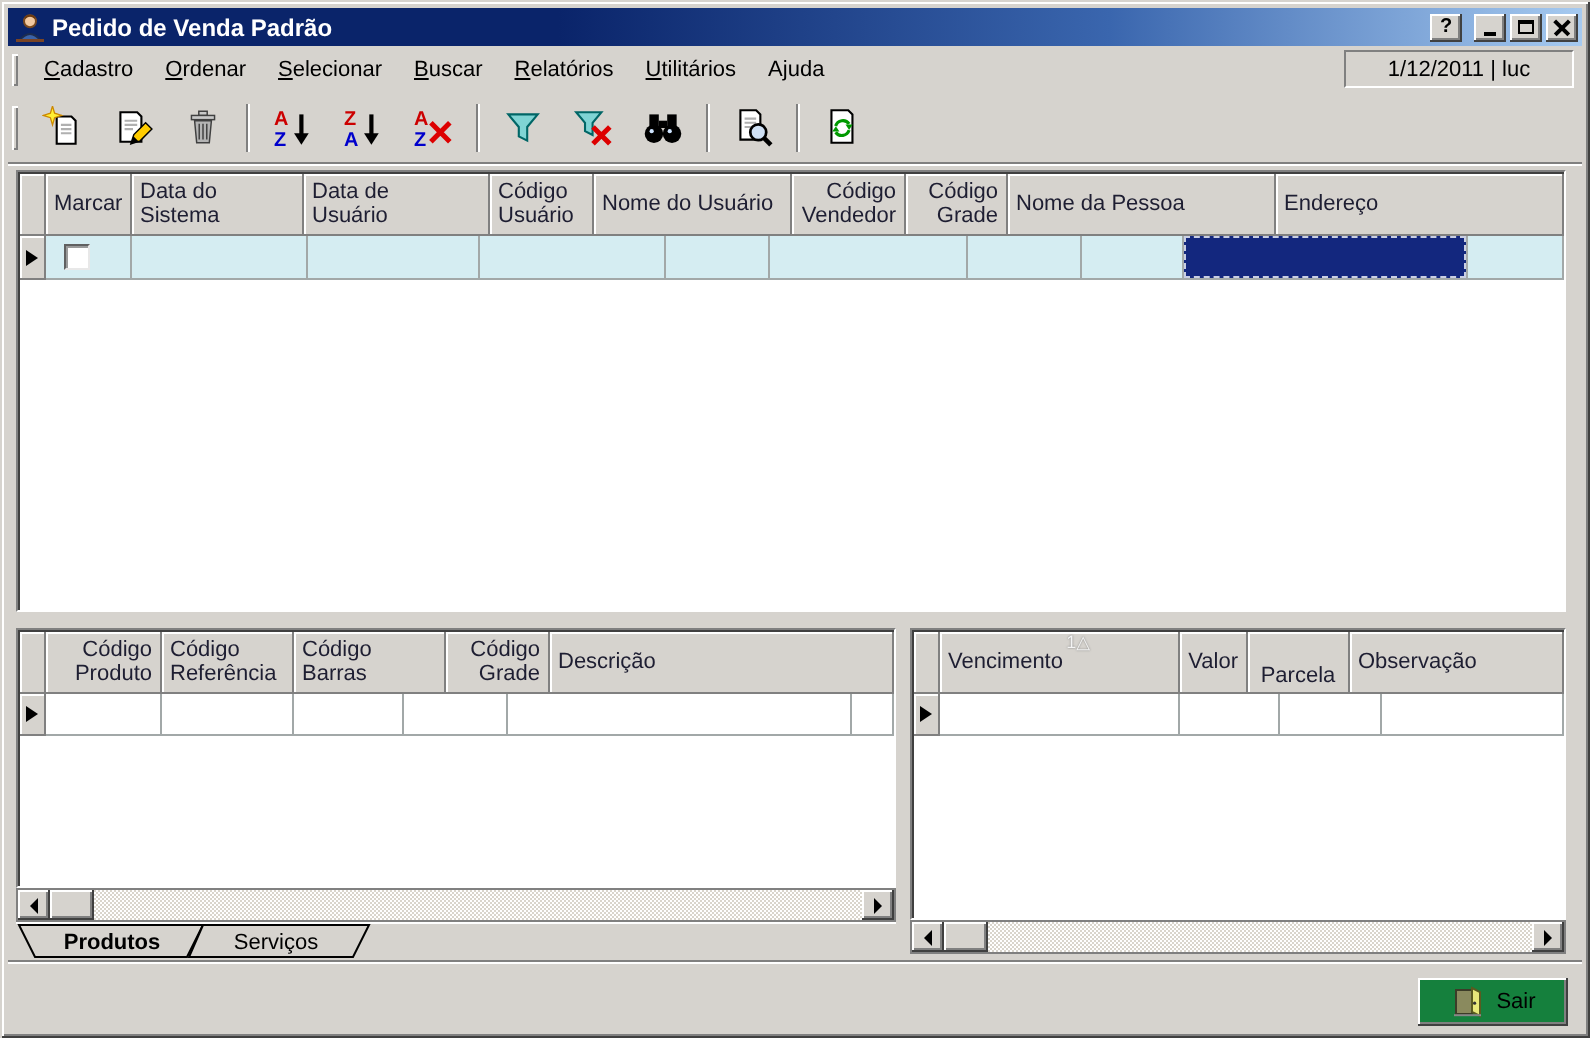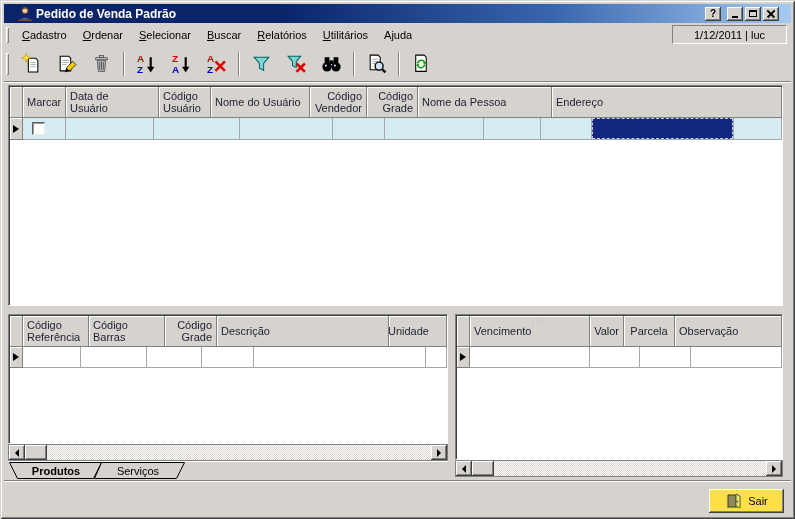--- a/index.html
+++ b/index.html
@@ -7,21 +7,21 @@
   .window{
     position:relative;width:795px;height:519px;background:#d6d3ce;
     font-family:"Liberation Sans",sans-serif;font-size:11px;color:#000;
     box-shadow:inset 1px 1px 0 #d6d3ce,inset -1px -1px 0 #404040,
                inset 2px 2px 0 #fff,inset -2px -2px 0 #808080;
     overflow:hidden;
   }
   
   .titlebar{position:absolute;left:4px;top:4px;right:4px;height:19px;
     background:linear-gradient(90deg,#0a246a 0%,#0a246a 35%,#3a66ae 70%,#a6caf0 100%);
-    display:flex;align-items:center;padding:0 12px;}
+    display:flex;align-items:center;padding:0 2px;}
   .title-icon{width:16px;height:16px;margin:0 3px 0 1px;flex:none;}
   .title-text{color:#fff;font-weight:bold;font-size:12px;flex:1;white-space:nowrap;}
   .tb-btn{width:16px;height:14px;background:#d6d3ce;margin-left:2px;flex:none;
     box-shadow:inset -1px -1px 0 #404040,inset 1px 1px 0 #fff,inset -2px -2px 0 #808080;
     display:flex;align-items:center;justify-content:center;
     font-size:10px;font-weight:bold;line-height:1;cursor:default;}
   .tb-help{margin-right:4px;}
   .glyph-min{width:6px;height:2px;background:#000;margin-top:7px;}
   .glyph-max{width:8px;height:7px;border:1px solid #000;border-top:2px solid #000;}
   .glyph-x{position:relative;width:8px;height:7px;}
@@ -48,21 +48,21 @@
   
   .grid{position:absolute;background:#fff;border:1px solid;
     border-color:#808080 #fff #fff #808080;
     box-shadow:inset 1px 1px 0 #404040;overflow:hidden;}
   .grid-header{display:flex;background:#d6d3ce;margin:1px 0 0 1px;}
   .gh-cell{flex:none;height:31px;padding:2px 4px;position:relative;
     border-right:1px solid #808080;border-bottom:1px solid #808080;
     box-shadow:inset 1px 1px 0 #fff;
     display:flex;align-items:center;color:#1e1e32;line-height:12px;overflow:hidden;}
   .gh-cell.ar{justify-content:flex-end;text-align:right;}
-  .gh-cell.ac{justify-content:center;text-align:center;}
+  .gh-cell.ac{justify-content:center;text-align:center;align-items:flex-end;}
   .gh-cell.ind{padding:0;}
   .gh-fill{flex:1;}
   .sort-badge{position:absolute;top:1px;right:3px;font-size:9px;color:#f4f4f4;
     text-shadow:0 0 1px #707070;line-height:9px;}
   .grid-row{display:flex;margin-left:1px;}
   .gr-cell{flex:none;height:22px;position:relative;
     border-right:1px solid #a2a8a8;border-bottom:1px solid #a2a8a8;
     display:flex;align-items:center;}
   .cyan .gr-cell{background:#d5edf2;}
   .white-row .gr-cell{background:#fff;height:21px;}
@@ -88,21 +88,21 @@
   .sb-thumb{width:22px;height:15px;background:#d6d3ce;flex:none;
     box-shadow:inset -1px -1px 0 #404040,inset 1px 1px 0 #fff,inset -2px -2px 0 #808080;}
   .tri-l{width:0;height:0;border-right:4px solid #000;border-top:4px solid transparent;border-bottom:4px solid transparent;}
   .tri-r{width:0;height:0;border-left:4px solid #000;border-top:4px solid transparent;border-bottom:4px solid transparent;}
   .sb-spacer{flex:1;}
   
   .tabstrip{position:absolute;background:#d6d3ce;border-top:1px solid #fff;}
   
   .bottombar{position:absolute;left:4px;right:4px;top:480px;height:35px;background:#d6d3ce;
     box-shadow:inset 0 1px 0 #808080,inset 0 2px 0 #fff;}
-  .sair-btn{position:absolute;right:7px;top:9px;width:75px;height:24px;background:#fde047;
+  .sair-btn{position:absolute;right:7px;top:9px;width:75px;height:24px;background:#15803d;
     box-shadow:inset -1px -1px 0 #404040,inset 1px 1px 0 #fff,inset -2px -2px 0 #808080;
     display:flex;align-items:center;justify-content:center;gap:7px;cursor:default;margin-left:32px;}
   .sair-btn svg{width:16px;height:16px;}
   text{font-family:"Liberation Sans",sans-serif;}
 </style>
 </head>
 <body>
 
 <div class="window">
 
@@ -235,20 +235,23 @@
     </span>
   </div>
   <div class="hgroove" style="top:81px"></div>
 
   <div class="grid" style="left:8px;top:85px;width:775px;height:221px;">
     <div class="grid-header">
       <span class="gh-cell ind" style="width:13px"></span>
       <span class="gh-cell" style="width:43px">
           <span>Marcar</span>
         </span>
+      <span class="gh-cell" style="width:86px">
+          <span style="max-width:48px">Data do Sistema</span>
+        </span>
       <span class="gh-cell" style="width:93px">
           <span style="max-width:48px">Data de Usuário</span>
         </span>
       <span class="gh-cell" style="width:52px">
           <span>Código Usuário</span>
         </span>
       <span class="gh-cell" style="width:99px">
           <span>Nome do Usuário</span>
         </span>
       <span class="gh-cell ar" style="width:57px">
@@ -281,20 +284,23 @@
       <span class="gr-cell" style="width:142px">
           <span class="sel-cell"></span>
         </span>
       <span class="gr-cell" style="flex:1"></span>
     </div>
   </div>
 
   <div class="grid" style="left:8px;top:314px;width:440px;height:130px;">
     <div class="grid-header">
       <span class="gh-cell ind" style="width:13px"></span>
+      <span class="gh-cell ar" style="width:58px">
+          <span style="max-width:46px">Código Produto</span>
+        </span>
       <span class="gh-cell" style="width:66px">
           <span style="max-width:60px">Código Referência</span>
         </span>
       <span class="gh-cell" style="width:76px">
           <span style="max-width:42px">Código Barras</span>
         </span>
       <span class="gh-cell ar" style="width:52px">
           <span style="max-width:40px">Código Grade</span>
         </span>
       <span class="gh-cell" style="width:172px">

